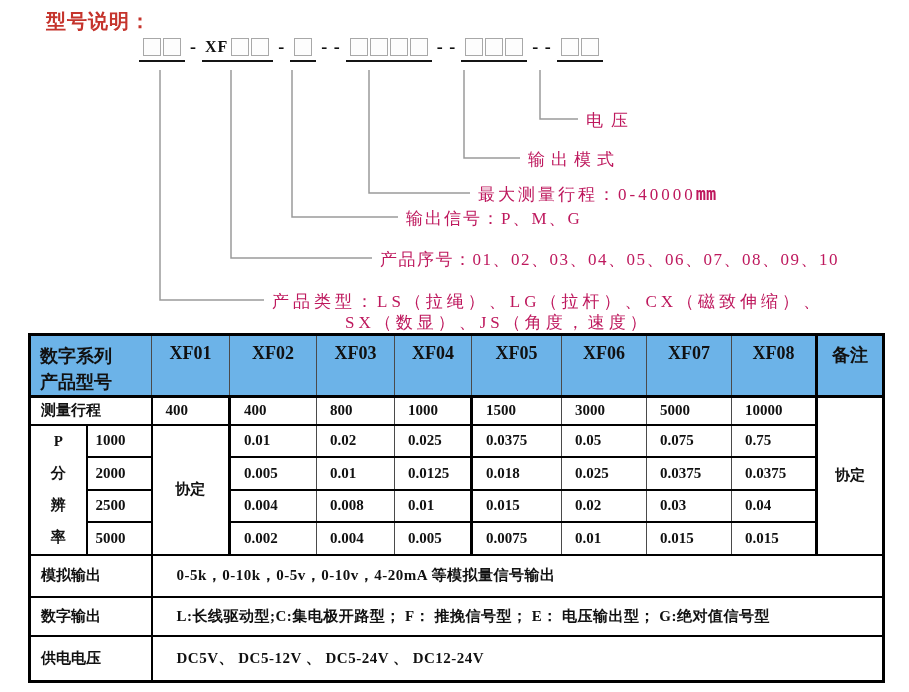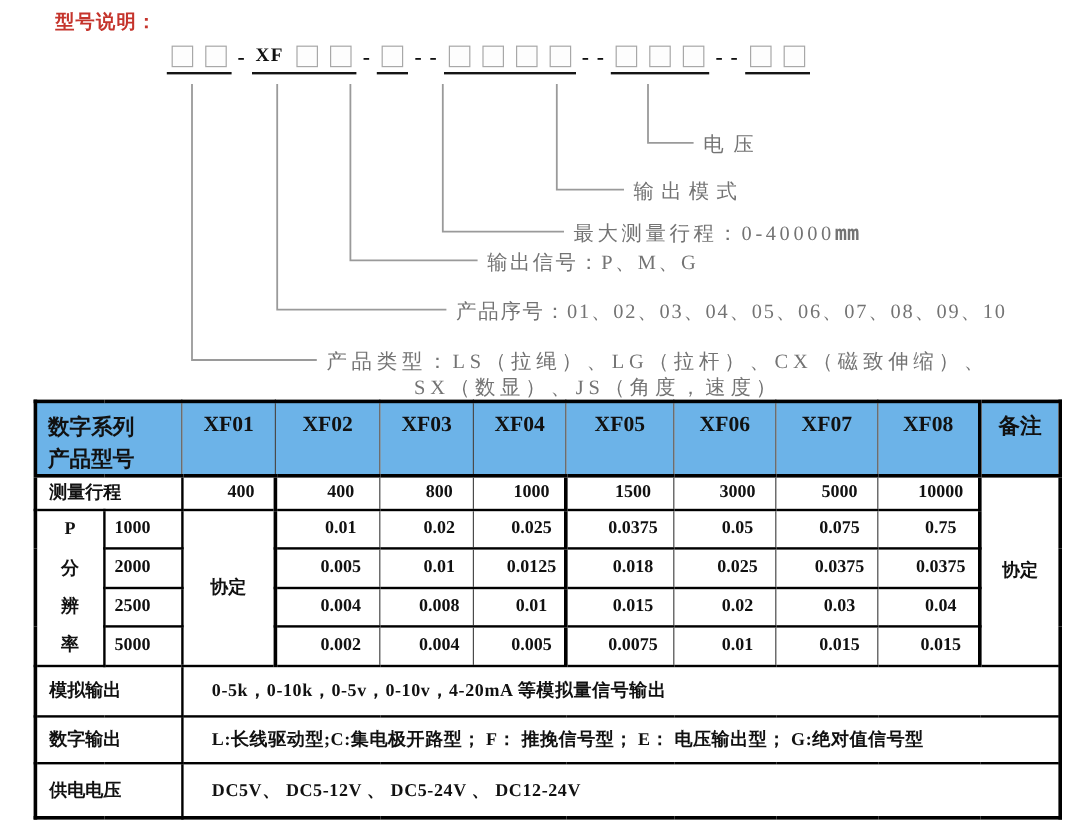--- a/index.html
+++ b/index.html
@@ -1,28 +1,28 @@
 <!DOCTYPE html>
 <html><head>
 <meta charset="utf-8">
 <style>
   html,body{margin:0;padding:0;background:#fff;}
   .page{position:relative;width:909px;height:692px;background:#fff;overflow:hidden;
         font-family:"Liberation Serif","DejaVu Serif",serif;color:#111;}
-  .title{position:absolute;left:46px;top:8px;margin:0;font-size:16px;font-weight:bold;
+  .title{position:absolute;left:46px;top:8px;margin:0;font-size:20px;font-weight:bold;
          font-family:"Liberation Sans","DejaVu Sans",sans-serif;color:#c5342c;letter-spacing:1px;}
   svg.lines{position:absolute;left:0;top:0;z-index:0;}
   
   .code-row{position:absolute;left:138px;top:38px;display:flex;align-items:flex-start;z-index:1;}
-  .grp{display:inline-flex;align-items:center;padding:0 3px 4px 3px;border-bottom:2px solid #151515;margin:0 1px;gap:8px;}
+  .grp{display:inline-flex;align-items:center;padding:0 3px 4px 3px;border-bottom:2px solid #151515;margin:0 1px;}
   .box{display:inline-block;width:16px;height:16px;border:1px solid #a8a8a8;background:#fdfdfd;margin:0 1px;}
   .xf{font-weight:bold;font-size:16px;letter-spacing:1px;margin-right:2px;}
   .sep{font-weight:900;font-size:18px;line-height:18px;padding:0 4px 6px 4px;letter-spacing:1px;}
   
-  .callout{position:absolute;z-index:1;font-size:17px;color:#737373;white-space:nowrap;}
+  .callout{position:absolute;z-index:1;font-size:17px;color:#be185d;white-space:nowrap;}
   .c-voltage{left:586px;top:109px;letter-spacing:8px;}
   .c-outmode{left:528px;top:148px;letter-spacing:6px;}
   .c-stroke{left:478px;top:183px;letter-spacing:3px;}
   .c-stroke .unit{font-family:"DejaVu Sans Mono",monospace;font-weight:bold;letter-spacing:0;}
   .c-signal{left:406px;top:207px;letter-spacing:2px;}
   .c-serial{left:380px;top:248px;letter-spacing:1.5px;}
   .c-type1{left:272px;top:290px;letter-spacing:4px;}
   .c-type2{left:345px;top:311px;letter-spacing:4px;}
   
   .spec-table{position:absolute;left:28px;top:333px;z-index:1;border-collapse:collapse;
@@ -32,21 +32,21 @@
               padding:0;vertical-align:middle;overflow:hidden;}
   .spec-table{border:3px solid #000;}
   .spec-table th{background:#6cb3e8;font-size:18px;vertical-align:top;padding-top:7px;
                  border-bottom:3px solid #000;text-align:center;font-weight:bold;}
   th.h-label{text-align:left;padding-left:9px;line-height:26px;}
   th.thick-l,td.thick-l{border-left:3px solid #000;}
   td.thick-r{border-right:3px solid #000;}
   tr.h-header{height:58px;} tr.h-row{height:28px;} tr.h-prow{height:32px;}
   tr.h-b1{height:42px;} tr.h-b2{height:39px;} tr.h-b3{height:46px;}
   td.lbl{padding-left:10px;text-align:left;border-right:2px solid #000;}
-  td.num{padding-left:21px;text-align:center;border-radius:10px;}
+  td.num{padding-left:13px;text-align:left;border-radius:10px;}
   td.sub{padding-left:8px;text-align:left;border-right:2px solid #000;}
   td.pcol{text-align:center;border-right:2px solid #000;padding:0;}
   td.pcol div{height:32px;display:flex;align-items:center;justify-content:center;}
   td.mid{text-align:center;}
   td.content{padding-left:24px;text-align:left;letter-spacing:0.5px;}
 </style>
 </head>
 <body>
 
 <div class="page">

